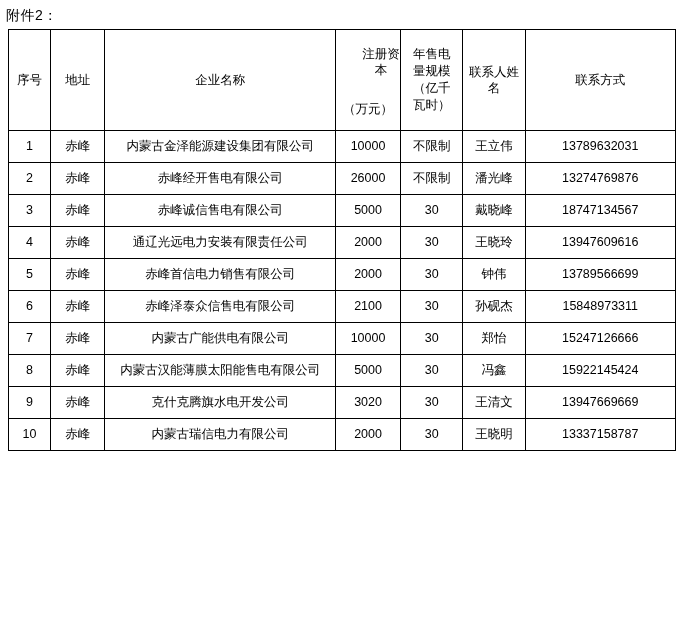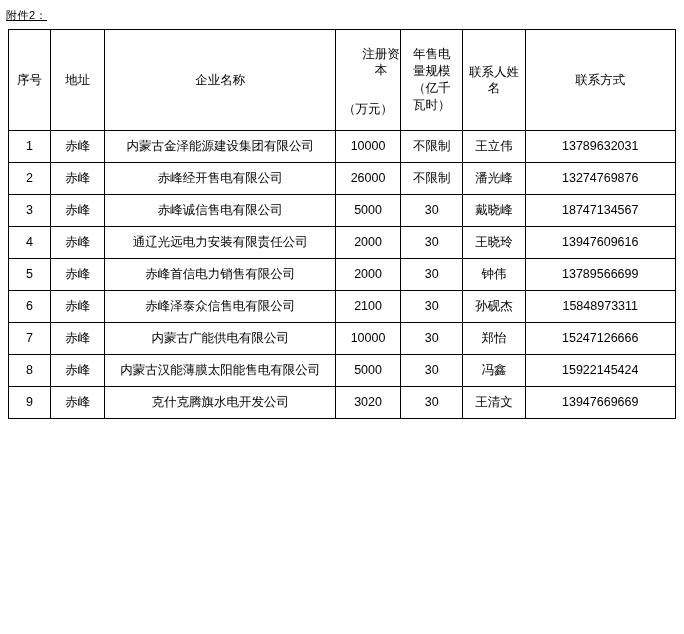--- a/index.html
+++ b/index.html
@@ -15,25 +15,24 @@
     overflow: hidden;
   }
   .page {
     position: relative;
     width: 684px;
     height: 634px;
     box-sizing: border-box;
   }
   .attach-label {
     padding: 7px 0 6px 6px;
-    font-size: 11px;
+    font-size: 14px;
     line-height: 16px;
     color: #000;
     letter-spacing: 0.5px;
-    text-decoration: underline;
   }
   .doc-title {
     text-align: center;
     font-size: 15px;
     font-weight: bold;
     line-height: 22px;
     padding: 12px 0 13px 0;
     letter-spacing: 0.5px;
   }
   table.main {
@@ -196,16 +195,25 @@
       </tr>
       <tr>
         <td>9</td>
         <td>赤峰</td>
         <td>克什克腾旗水电开发公司</td>
         <td>3020</td>
         <td>30</td>
         <td>王清文</td>
         <td>13947669669</td>
       </tr>
+      <tr>
+        <td>10</td>
+        <td>赤峰</td>
+        <td>内蒙古瑞信电力有限公司</td>
+        <td>2000</td>
+        <td>30</td>
+        <td>王晓明</td>
+        <td>13337158787</td>
+      </tr>
     </tbody>
   </table>
 
 </div>
 
 </body></html>

